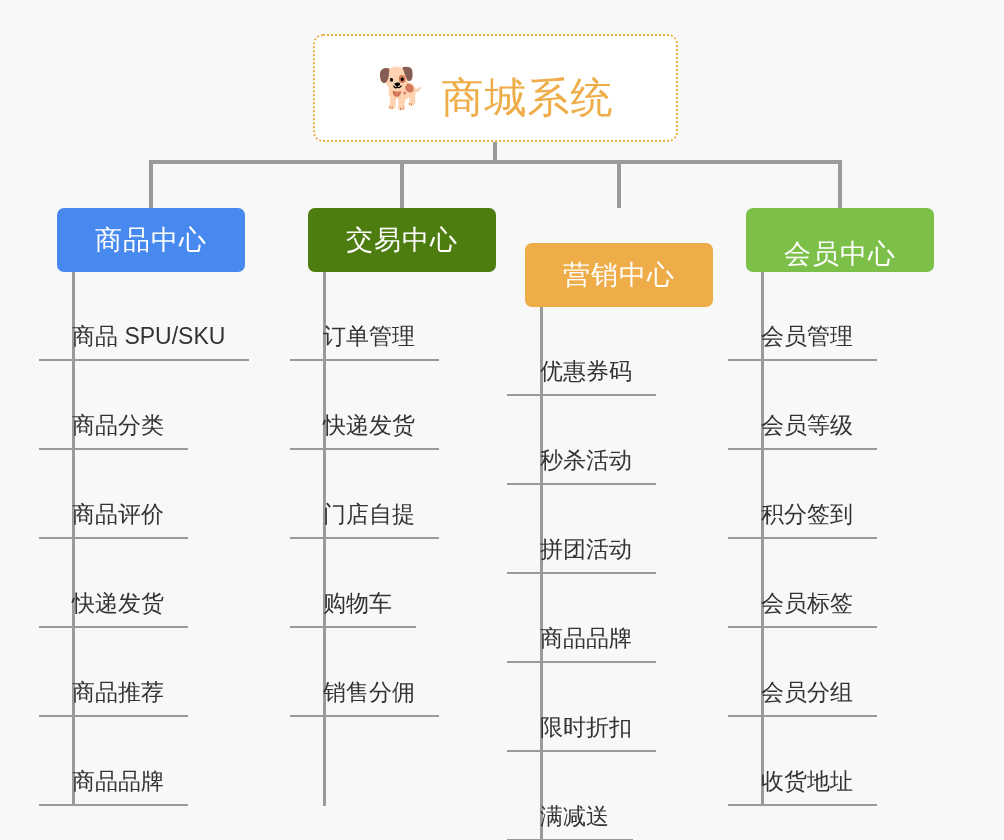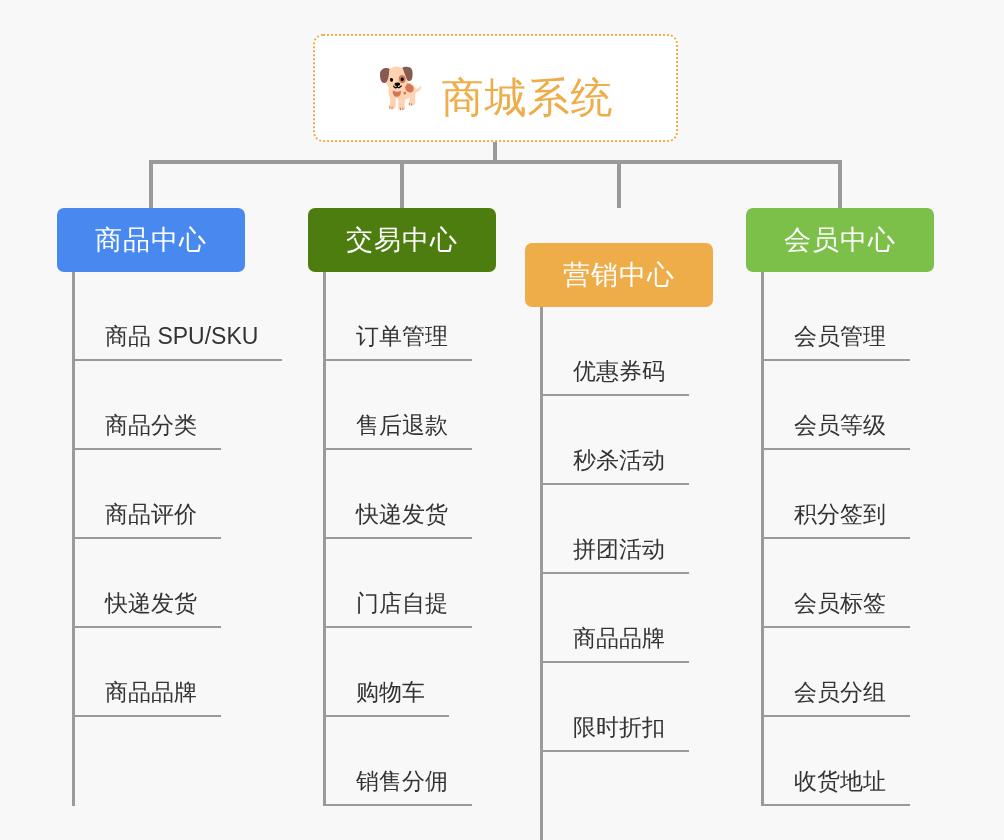--- a/index.html
+++ b/index.html
@@ -103,21 +103,20 @@
     top: 0;
     width: 3px;
     background: #9a9a9a;
   }
   .leaf-item {
     position: relative;
     height: 89px;
     box-sizing: border-box;
     display: flex;
     align-items: flex-end;
-    padding-left: 33px;
   }
   .leaf-label {
     font-size: 23px;
     color: #333333;
     white-space: nowrap;
     padding-bottom: 7px;
     border-bottom: 2px solid #9a9a9a;
     box-sizing: border-box;
     padding-right: 24px;
     margin-left: -33px;
@@ -158,37 +157,37 @@
           <div class="leaf-item">
             <span class="leaf-label">商品分类</span>
           </div>
           <div class="leaf-item">
             <span class="leaf-label">商品评价</span>
           </div>
           <div class="leaf-item">
             <span class="leaf-label">快递发货</span>
           </div>
           <div class="leaf-item">
+            <span class="leaf-label">商品推荐</span>
+          </div>
+          <div class="leaf-item">
             <span class="leaf-label">商品品牌</span>
           </div>
         </div>
       </div>
       <div class="column" style="left: 308px;">
         <div class="cat-box" style="background: #4d7c0f;">
           <span>交易中心</span>
         </div>
         <div class="leaf-list">
           <div class="leaf-spine" style="height: 534px;"></div>
           <div class="leaf-item">
             <span class="leaf-label">订单管理</span>
           </div>
           <div class="leaf-item">
-            <span class="leaf-label">售后退款</span>
-          </div>
-          <div class="leaf-item">
             <span class="leaf-label">快递发货</span>
           </div>
           <div class="leaf-item">
             <span class="leaf-label">门店自提</span>
           </div>
           <div class="leaf-item">
             <span class="leaf-label">购物车</span>
           </div>
           <div class="leaf-item">
             <span class="leaf-label">销售分佣</span>
@@ -209,24 +208,27 @@
           </div>
           <div class="leaf-item">
             <span class="leaf-label">拼团活动</span>
           </div>
           <div class="leaf-item">
             <span class="leaf-label">商品品牌</span>
           </div>
           <div class="leaf-item">
             <span class="leaf-label">限时折扣</span>
           </div>
+          <div class="leaf-item">
+            <span class="leaf-label">满减送</span>
+          </div>
         </div>
       </div>
       <div class="column" style="left: 746px;">
-        <div class="cat-box" style="background: rgb(124, 192, 74);">
+        <div class="cat-box" style="background: rgb(124, 192, 74); align-items: flex-end;">
           <span>会员中心</span>
         </div>
         <div class="leaf-list">
           <div class="leaf-spine" style="height: 534px;"></div>
           <div class="leaf-item">
             <span class="leaf-label">会员管理</span>
           </div>
           <div class="leaf-item">
             <span class="leaf-label">会员等级</span>
           </div>

